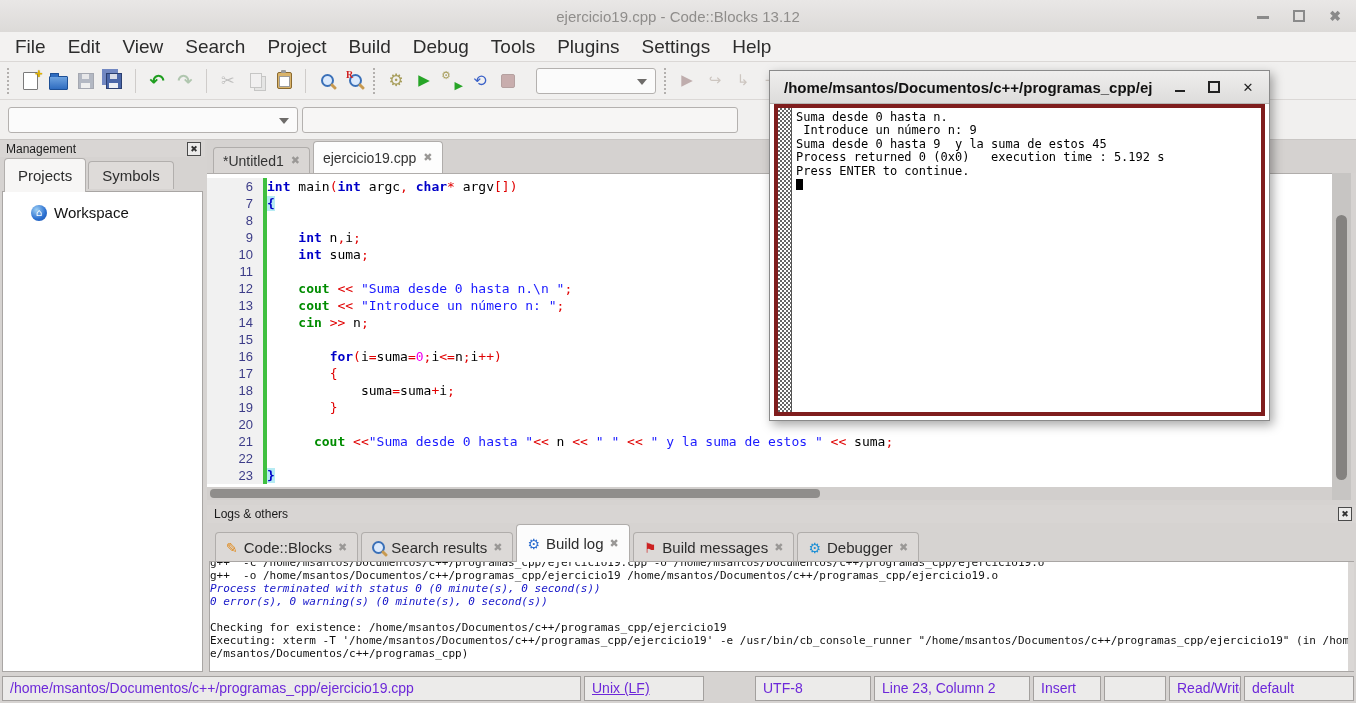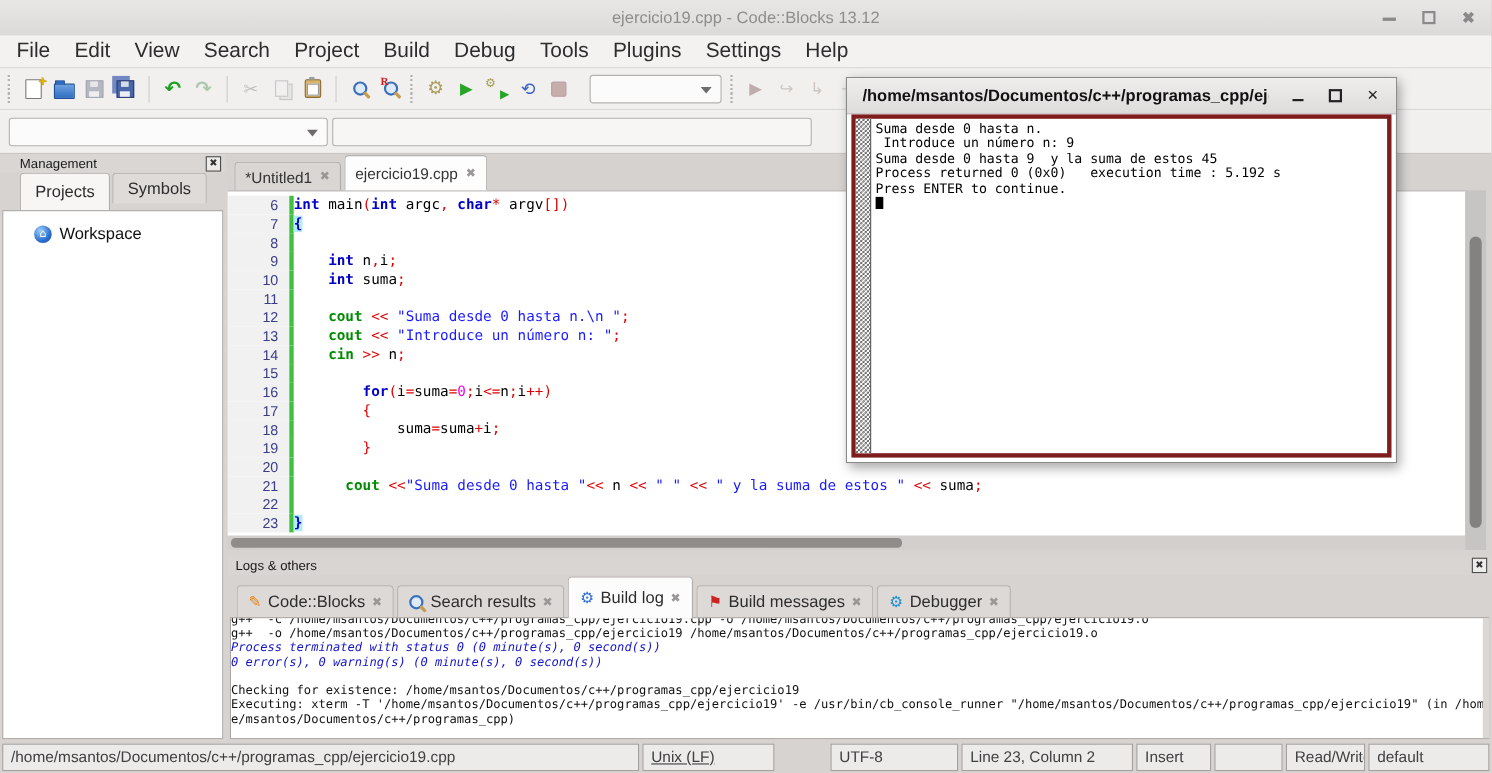--- a/index.html
+++ b/index.html
@@ -55,24 +55,24 @@
   .gear-sm{color:#a89e5c;font-size:11px;position:absolute;left:2px;top:2px}
   .play-sm{color:#27a527;font-size:11px;position:absolute;right:2px;bottom:3px}
   .sh-abort{width:12px;height:12px;background:#cc3a3a;border:1px solid #8a2020;border-radius:2px}
   .combo{height:24px;background:#fbfbfb;border:1px solid #b4b1af;border-radius:3px;position:relative}
   .combo::after{content:"";position:absolute;right:8px;top:10px;border-left:5px solid transparent;border-right:5px solid transparent;border-top:6px solid #6e6c6a}
   #tb1-combo{width:118px;margin-left:14px;margin-right:4px}
   #tb2-combo{position:absolute;left:8px;top:7px;width:288px}
   #tb2-box{position:absolute;left:302px;top:7px;width:434px;height:24px;background:#f7f6f5;border:1px solid #b4b1af;border-radius:3px}
   
   #mgmt-caption{position:absolute;left:0;top:140px;width:205px;height:17px;background:#d9d6d4;
-    display:flex;align-items:center;font-size:12px;color:#1a1a1a;padding-left:18px;box-sizing:border-box}
+    display:flex;align-items:center;font-size:12px;color:#1a1a1a;padding-left:6px;box-sizing:border-box}
   .capt-close{margin-left:auto;margin-right:4px;width:12px;height:12px;border:1px solid #4a4a4a;background:#ecebea;
     display:flex;align-items:center;justify-content:center;font-size:9px;color:#333;font-family:"DejaVu Sans",sans-serif}
-  #mgmt-tabs{position:absolute;left:18px;top:157px;width:203px;height:35px;display:flex;align-items:flex-start}
+  #mgmt-tabs{position:absolute;left:4px;top:157px;width:203px;height:35px;display:flex;align-items:center}
   .mtab{border:1px solid #b2afad;border-bottom:none;border-radius:4px 4px 0 0;background:#dedbd9;
     padding:0 13px;font-size:15px;color:#2d2d2d;height:27px;line-height:27px;margin-right:2px}
   .mtab.active{background:#f7f6f5;height:33px;line-height:33px;position:relative;z-index:2}
   #mgmt-content{position:absolute;left:2px;top:191px;width:201px;height:481px;background:#fff;border:1px solid #a9a6a4;box-sizing:border-box}
   .tree-item{display:flex;align-items:center;margin:12px 0 0 28px;font-size:15px;color:#111;gap:7px}
   .ws-icon{width:16px;height:16px;border-radius:50%;background:radial-gradient(circle at 35% 30%,#9ed0f5,#2a6fd0 60%,#1b4ea8);
     display:inline-flex;align-items:center;justify-content:center;color:#fff;font-size:10px;font-family:"DejaVu Sans",sans-serif}
   
   #ed-tabrow{position:absolute;left:207px;top:140px;width:1149px;height:33px;background:#d5d2d0;display:flex;align-items:flex-end;padding-left:6px;box-sizing:border-box}
   .etab{border:1px solid #b0adab;border-bottom:none;border-radius:4px 4px 0 0;background:#d9d6d4;
@@ -108,21 +108,21 @@
   #log-content{position:absolute;left:209px;top:561px;width:1145px;height:111px;background:#fff;
     border:1px solid #a9a6a4;box-sizing:border-box;overflow:hidden;
     font-family:"DejaVu Sans Mono",monospace;font-size:11px;line-height:13px;color:#111;padding:0 0}
   .log-line{white-space:pre-wrap;word-break:break-all;min-height:13px}
   .log-info{color:#1515c8;font-style:italic}
   #log-clip{height:7px;overflow:hidden}
   #log-clip .log-line{margin-top:-6px}
   #log-vscroll{position:absolute;left:1348px;top:562px;width:6px;height:109px;background:#dad7d5}
   
   #statusbar{position:absolute;left:0;top:676px;width:1356px;height:25px;display:flex;gap:3px;padding:0 2px;box-sizing:border-box}
-  .sb-cell{background:#ecebea;border:1px solid #a3a09e;font-size:14px;color:#404040;
+  .sb-cell{background:#ecebea;border:1px solid #a3a09e;font-size:14px;color:#6d28d9;
     line-height:22px;padding:0 7px;box-sizing:border-box;white-space:nowrap;overflow:hidden}
   
   #term{position:absolute;left:769px;top:70px;width:501px;height:351px;background:#fff;
     border:1px solid #8a8a8a;box-shadow:3px 4px 10px rgba(0,0,0,.35);z-index:50;box-sizing:border-box}
   #term-titlebar{height:33px;background:linear-gradient(#efeeed,#dddcdb);border-bottom:1px solid #b8b6b4;
     display:flex;align-items:center;padding:0 14px;box-sizing:border-box}
   #term-title{font-size:15px;font-weight:bold;color:#111;white-space:nowrap;overflow:hidden;flex:1}
   .twb{display:inline-flex;align-items:center;justify-content:center;width:14px;height:14px;margin-left:20px;color:#222}
   .twb-min{width:10px;height:3px;border-bottom:2px solid #222;margin-bottom:-5px}
   .twb-max{width:8px;height:8px;border:2px solid #222}

